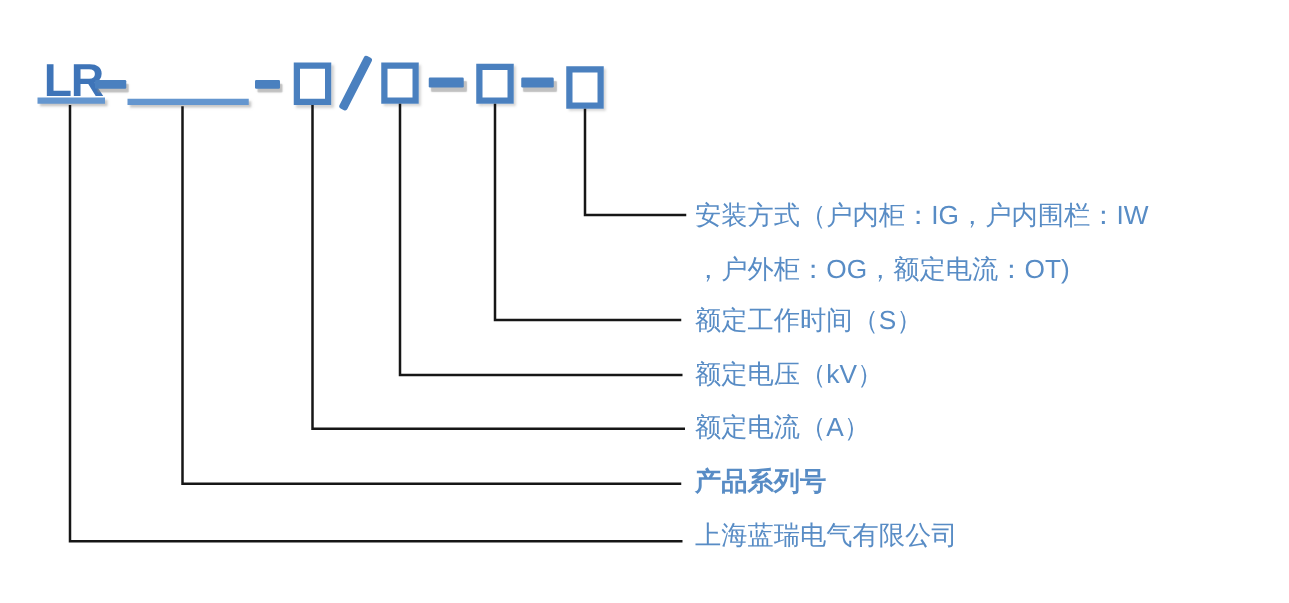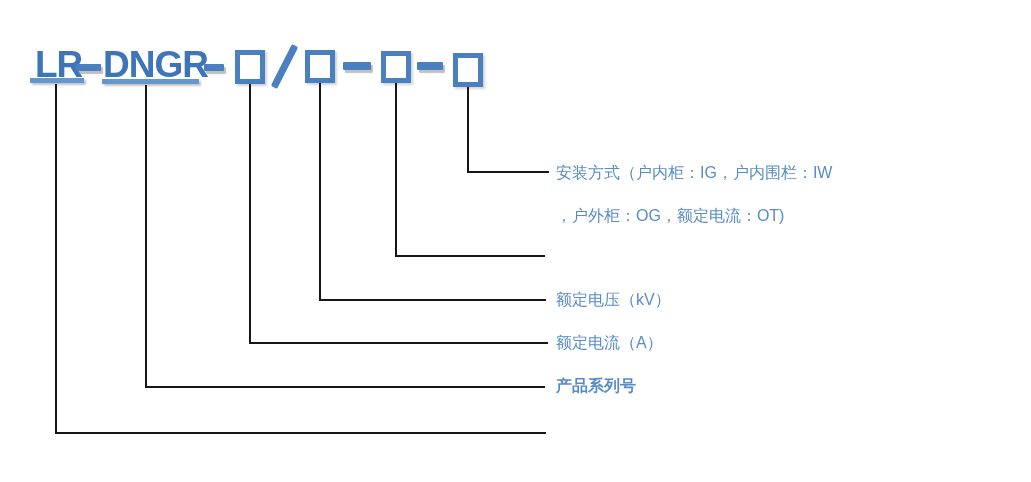--- a/index.html
+++ b/index.html
@@ -48,38 +48,37 @@
     border-radius:2px;
   }
   
   .wires{position:absolute;left:0;top:0;}
   .wires path{stroke:#161616;stroke-width:2;fill:none;}
   
   .lbl{
     position:absolute;
     left:556px;
     color:#588cc5;
-    font-size:16px;
+    font-size:21px;
     line-height:26px;
     white-space:nowrap;
   }
   .lbl.multiline{line-height:43px;white-space:normal;width:470px;}
   .lbl.multiline span{display:block;white-space:nowrap;}
 </style>
 </head>
 <body>
 
 <div class="canvas">
 
   <span class="code-text" style="left:35px;top:46px;text-align:center;">LR</span>
   <div class="underline" style="left:30px;top:78px;width:54px;"></div>
 
   <div class="dash" style="left:76px;top:64px;width:25px;height:7px;"></div>
 
-  <span class="code-text" style="left:103px;top:46px;">DNGR</span>
   <div class="underline" style="left:102px;top:79px;width:97px;"></div>
 
   <div class="dash" style="left:204px;top:64px;width:20px;height:7px;"></div>
 
   <div class="fieldbox" style="left:235px;top:50px;"></div>
 
   <div class="slash" style="left:281px;top:43px;"></div>
 
   <div class="fieldbox" style="left:305px;top:50px;height:33px;"></div>
 
@@ -98,21 +97,23 @@
     <path d="M320 83 V300 H546"></path>
     <path d="M396 83 V256 H545"></path>
     <path d="M468 87 V172 H549"></path>
   </svg>
 
   <div class="lbl multiline" style="top:151px;">
     <span>安装方式（户内柜：IG，户内围栏：IW</span>
     <span>，户外柜：OG，额定电流：OT)</span>
   </div>
 
+  <div class="lbl" style="top:244px;">额定工作时间（S）</div>
 
   <div class="lbl" style="top:330px;">额定电流（A）</div>
 
   <div class="lbl" style="top:287px;">额定电压（kV）</div>
 
   <div class="lbl" style="top:373px;font-weight:bold;">产品系列号</div>
 
+  <div class="lbl" style="top:416px;">上海蓝瑞电气有限公司</div>
 
 </div>
 
 </body></html>

